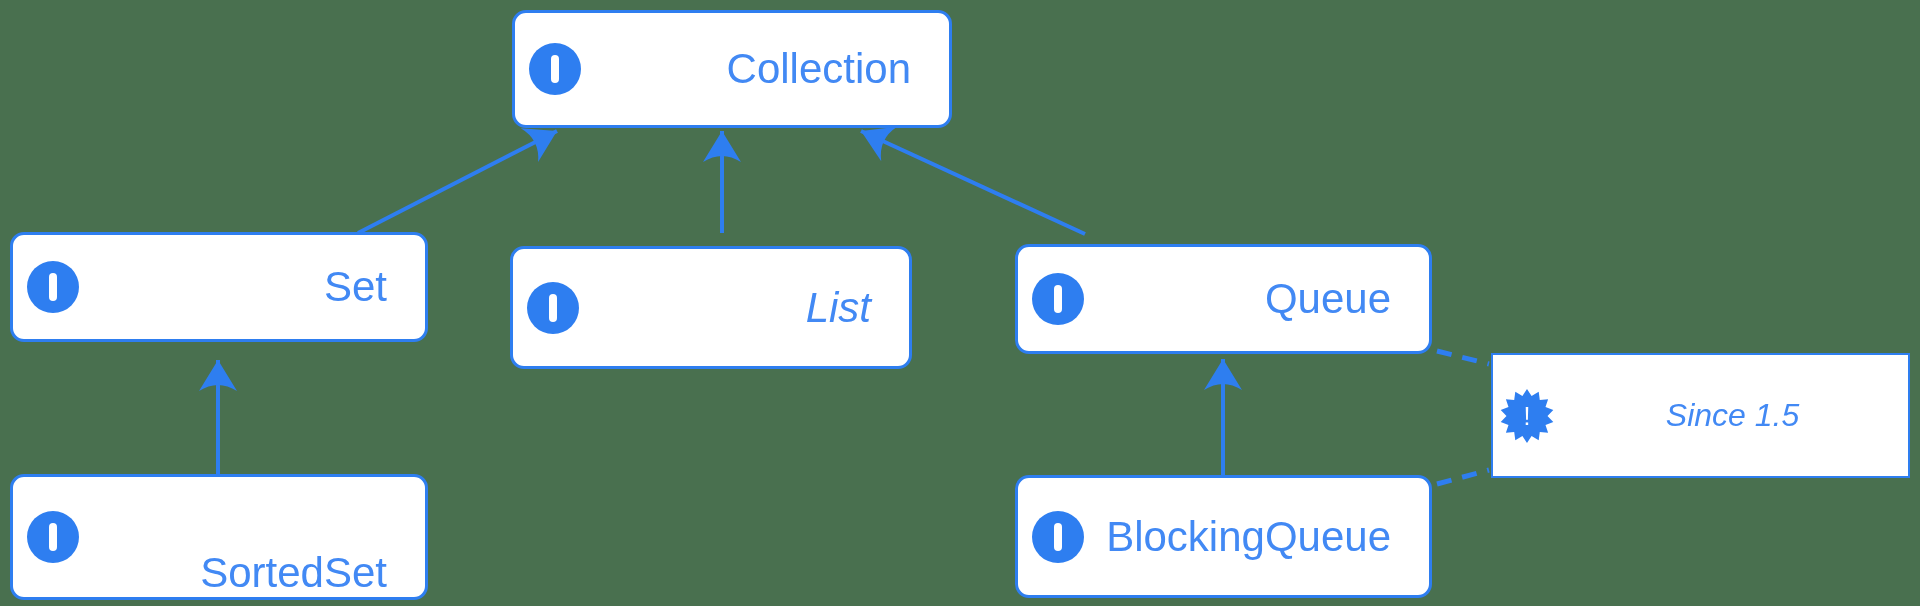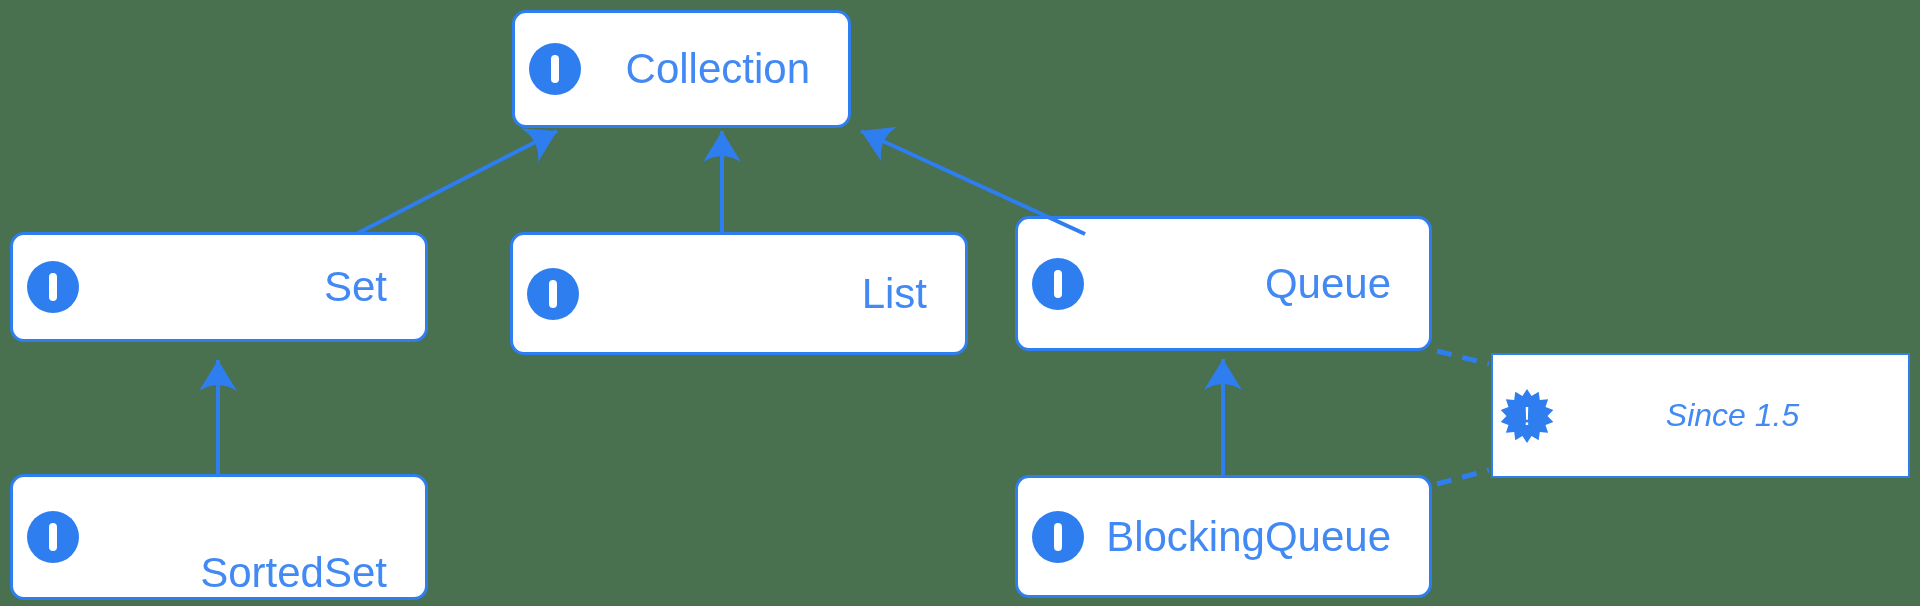--- a/index.html
+++ b/index.html
@@ -64,39 +64,39 @@
     position: absolute;
     left: 0; top: 0;
     z-index: 5;
     pointer-events: none;
   }
 </style>
 </head>
 <body>
 
 <div id="stage" style="width: 1920px; height: 606px; background: rgb(73, 112, 79);">
-    <div class="node" style="left: 512px; top: 10px; width: 339px; height: 118px;">
+    <div class="node" style="left: 512px; top: 10px; width: 440px; height: 118px;">
       <span class="iicon">
         <span class="ibar"></span>
       </span>
       <span class="nlabel">Collection</span>
     </div>
     <div class="node" style="left: 10px; top: 232px; width: 418px; height: 110px;">
       <span class="iicon">
         <span class="ibar"></span>
       </span>
       <span class="nlabel">Set</span>
     </div>
-    <div class="node" style="left: 510px; top: 232px; width: 458px; height: 123px;">
+    <div class="node" style="left: 510px; top: 246px; width: 402px; height: 123px; font-style: italic;">
       <span class="iicon">
         <span class="ibar"></span>
       </span>
       <span class="nlabel">List</span>
     </div>
-    <div class="node" style="left: 1015px; top: 216px; width: 417px; height: 135px;">
+    <div class="node" style="left: 1015px; top: 244px; width: 417px; height: 110px;">
       <span class="iicon">
         <span class="ibar"></span>
       </span>
       <span class="nlabel">Queue</span>
     </div>
     <div class="node" style="left: 10px; top: 474px; width: 418px; height: 126px; align-items: flex-end;">
       <span class="iicon">
         <span class="ibar"></span>
       </span>
       <span class="nlabel">SortedSet</span>

